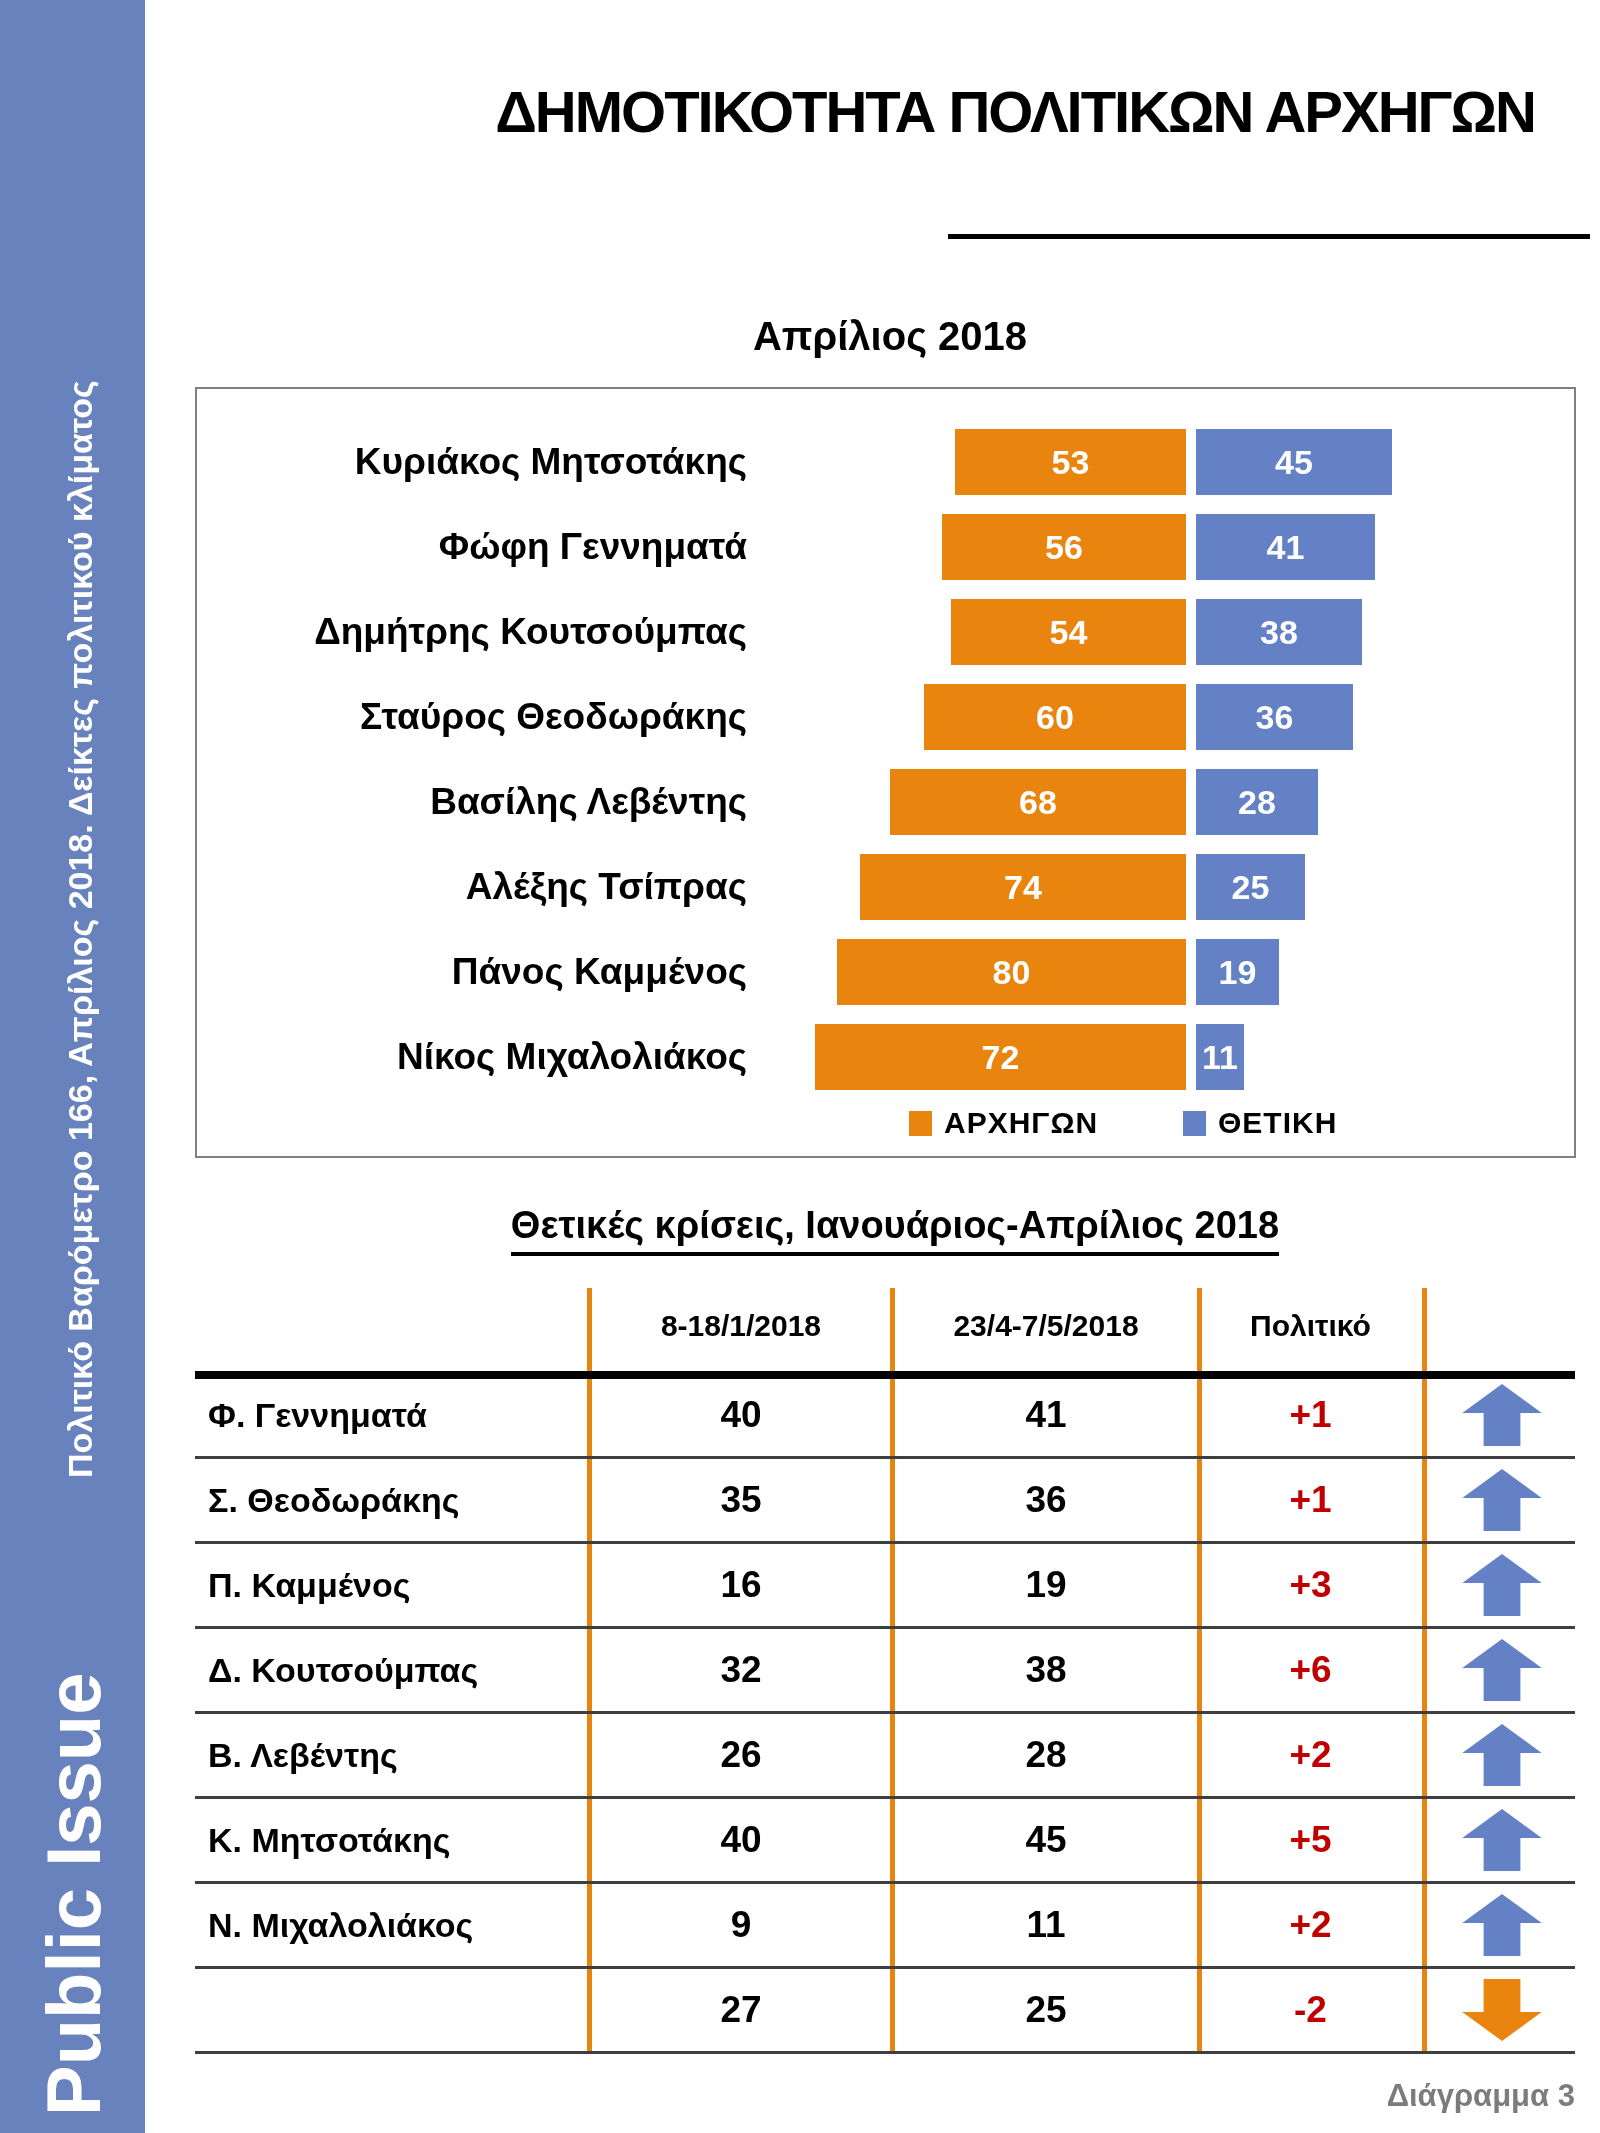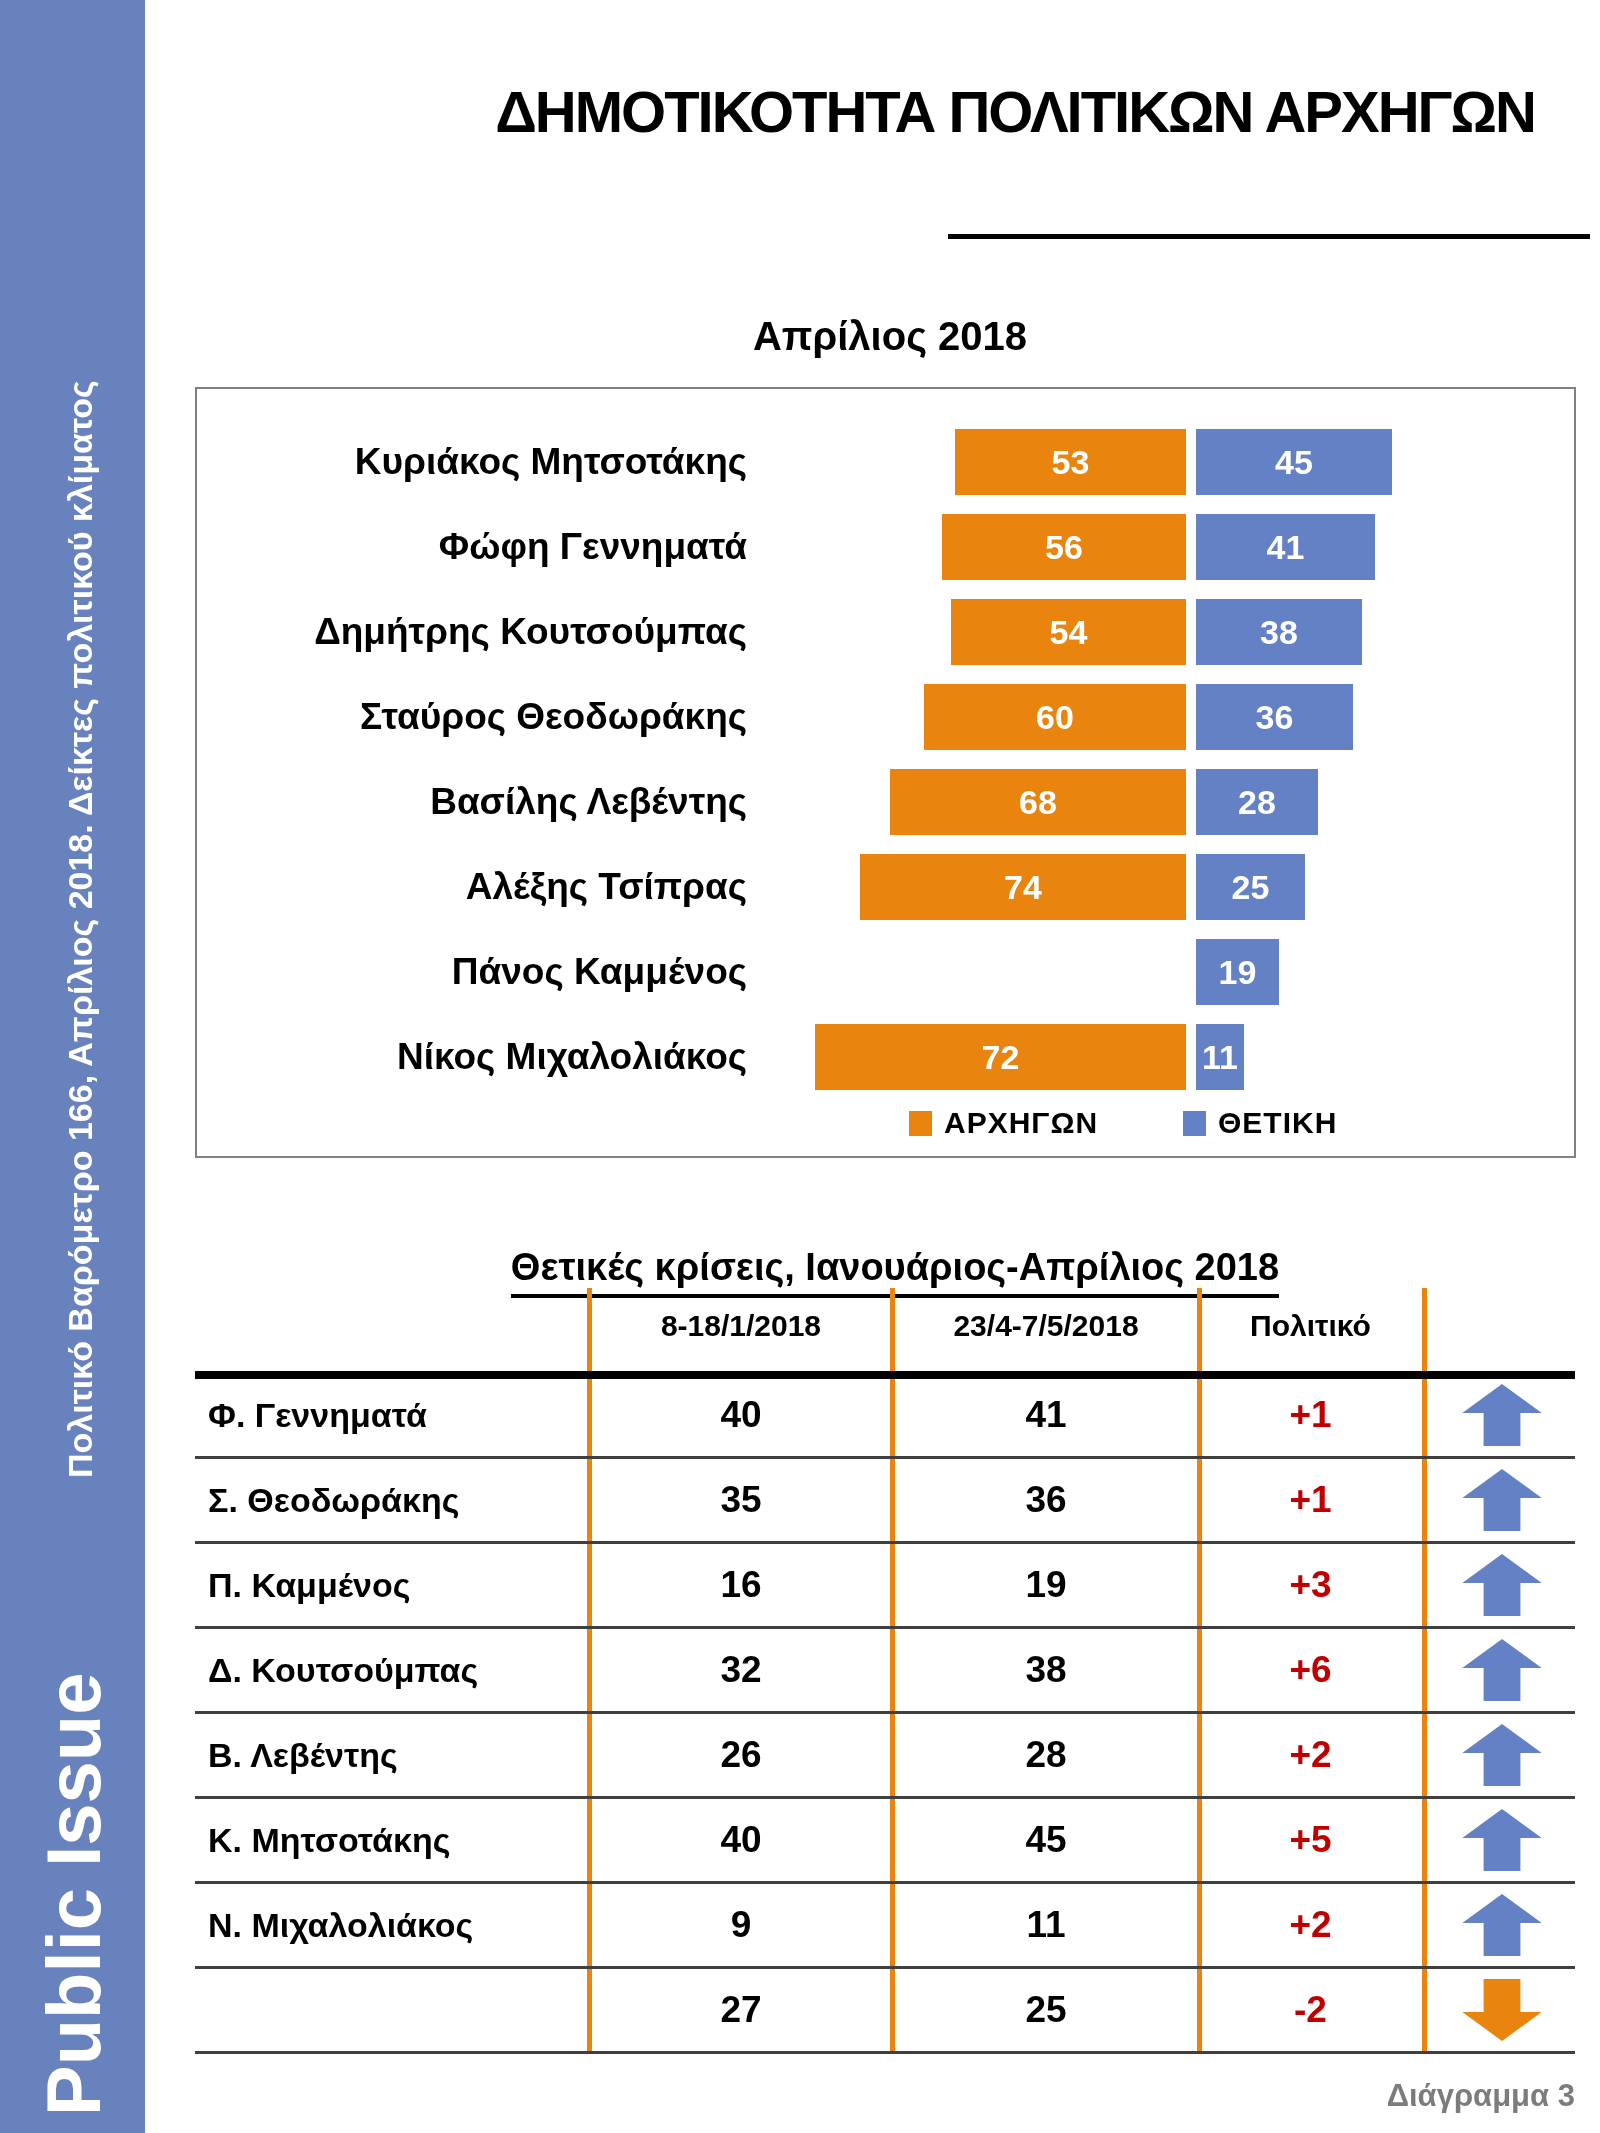--- a/index.html
+++ b/index.html
@@ -87,21 +87,21 @@
   .legend-swatch{width:23px;height:25px;flex:0 0 auto;}
   .legend-swatch.negative{background:var(--orange);}
   .legend-swatch.positive{background:var(--blue);}
   .legend-label{font-size:30px;font-weight:bold;letter-spacing:1px;}
   
   .table-title{
     position:absolute;left:445px;top:1204px;width:900px;
     text-align:center;font-size:38px;font-weight:bold;
   }
   .table-title span{
-    display:inline-block;border-bottom:4px solid #000;padding-bottom:5px;margin-top:42px;
+    display:inline-block;border-bottom:4px solid #000;padding-bottom:5px;
   }
   .vline{
     position:absolute;top:1288px;height:766px;width:5px;
     background:var(--orange);
   }
   .table-header-cell{
     position:absolute;top:1296px;height:60px;line-height:60px;
     text-align:center;font-size:30px;font-weight:bold;
   }
   .header-divider{
@@ -205,20 +205,23 @@
     <div class="politician-name">Αλέξης Τσίπρας</div>
     <div class="bar negative" style="width: 326px;">
         <span class="bar-value">74</span>
       </div>
     <div class="bar positive" style="width: 109px;">
         <span class="bar-value">25</span>
       </div>
   </div>
   <div class="chart-row" style="top:939px">
     <div class="politician-name">Πάνος Καμμένος</div>
+    <div class="bar negative" style="width: 349px;">
+        <span class="bar-value">80</span>
+      </div>
     <div class="bar positive" style="width: 83px;">
         <span class="bar-value">19</span>
       </div>
   </div>
   <div class="chart-row" style="top:1024px">
     <div class="politician-name">Νίκος Μιχαλολιάκος</div>
     <div class="bar negative" style="width: 371px;">
         <span class="bar-value">72</span>
       </div>
     <div class="bar positive" style="width: 48px;">

